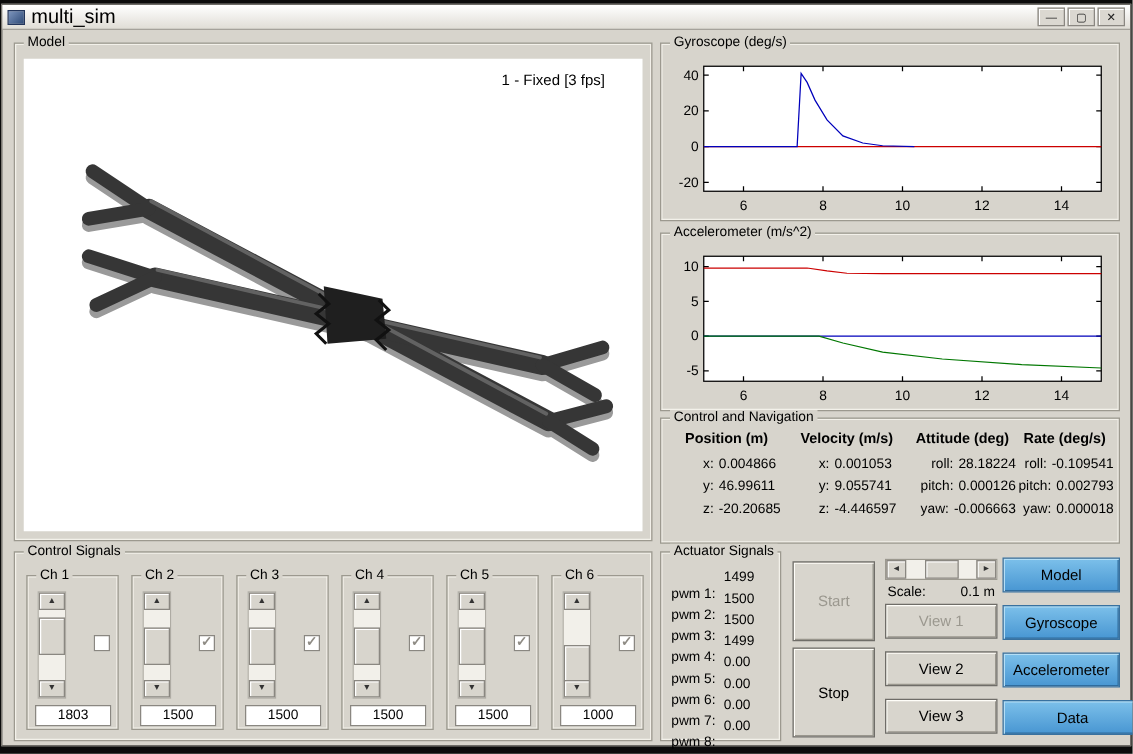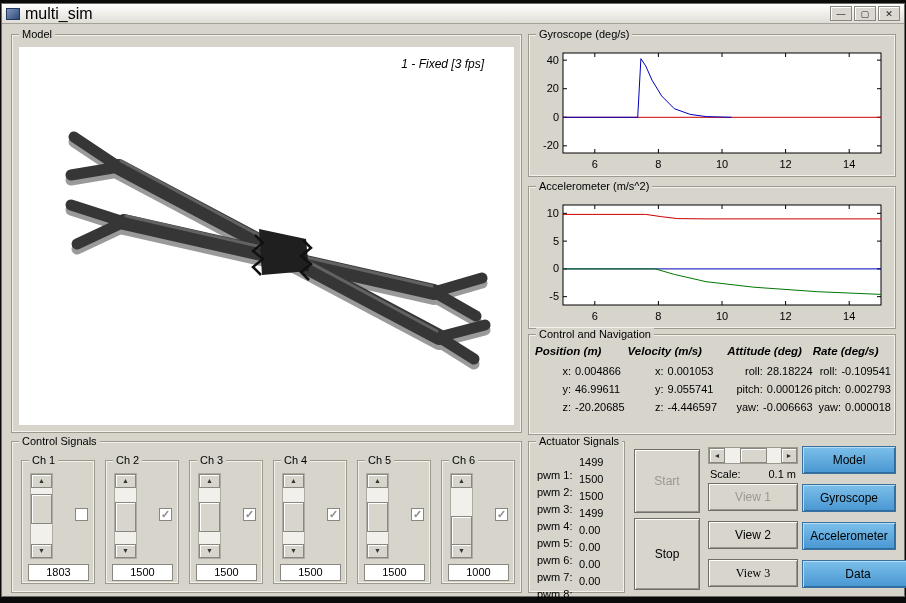--- a/index.html
+++ b/index.html
@@ -13,33 +13,33 @@
   #win-controls{margin-left:auto;display:flex;gap:2px;}
   .winbtn{width:22px;height:15px;font-size:9px;line-height:12px;text-align:center;background:#dbd8d1;border:1px solid #8a8781;box-shadow:inset 1px 1px 0 #fff;color:#222;padding:0;font-family:inherit;}
   #client{position:absolute;left:0;top:21px;right:0;bottom:0;}
 
   .groupbox{position:absolute;border:1px solid #9c998f;box-shadow:inset 1px 1px 0 #f3f1ea,inset -1px -1px 0 #f3f1ea;}
   .gb-label{position:absolute;top:-7px;left:7px;background:#d7d4cc;padding:0 3px;font-size:11px;color:#000;line-height:13px;white-space:nowrap;}
 
   #model-panel{left:9px;top:9px;width:511px;height:399px;}
   #model-canvas{position:absolute;left:7px;top:12px;right:7px;bottom:7px;background:#ffffff;}
   #model-canvas svg{width:100%;height:100%;display:block;}
-  #model-status{position:absolute;top:10px;right:30px;font-size:12px;color:#000;font-style:italic;}
+  #model-status{position:absolute;top:10px;right:30px;font-size:12px;color:#000;}
 
   #gyro-panel{left:526px;top:9px;width:368px;height:143px;}
   #accel-panel{left:526px;top:161px;width:368px;height:143px;}
   .chart{position:absolute;left:4px;top:12px;}
 
   #guidance-panel{left:526px;top:309px;width:368px;height:101px;}
   #guidance-content{position:absolute;left:6px;top:10px;right:4px;bottom:4px;display:flex;}
   .gn-col:nth-child(1){width:26%;}
   .gn-col:nth-child(2){width:28%;}
   .gn-col:nth-child(3){width:24%;}
   .gn-col:nth-child(4){width:22%;}
-  .gn-header{font-weight:bold;font-size:11.5px;text-align:left;margin-bottom:8px;white-space:nowrap;font-style:italic;}
+  .gn-header{font-weight:bold;font-size:11.5px;text-align:center;margin-bottom:8px;white-space:nowrap;}
   .gn-row{display:flex;font-size:11px;margin-bottom:6px;white-space:nowrap;}
   .gn-label{width:36px;text-align:right;margin-right:4px;}
 
   #control-panel{left:9px;top:416px;width:511px;height:152px;}
   .channel{position:absolute;top:18px;width:74px;height:124px;border:1px solid #9c998f;box-shadow:inset 1px 1px 0 #f3f1ea,inset -1px -1px 0 #f3f1ea;}
   #ch1{left:9px;} #ch2{left:93px;} #ch3{left:177px;} #ch4{left:261px;} #ch5{left:345px;} #ch6{left:429px;}
   .slider{position:absolute;left:8px;top:12px;width:23px;height:86px;background:#f2f0ea;border:1px solid #aeaba3;}
   .slider-btn{position:absolute;left:0;width:21px;height:14px;background:#d8d5cd;border:1px solid #8a8781;box-shadow:inset 1px 1px 0 #fff;font-size:7px;text-align:center;line-height:12px;color:#333;padding:0;font-family:inherit;}
   .slider-btn.up{top:0;} .slider-btn.down{bottom:0;}
   .slider-thumb{position:absolute;left:0;width:21px;height:30px;background:#d8d5cd;border:1px solid #8a8781;box-shadow:inset 1px 1px 0 #fff;}
@@ -51,21 +51,21 @@
   .pwm-row{display:flex;font-size:11px;height:17px;line-height:17px;white-space:nowrap;}
   .pwm-label{width:42px;margin-top:13px;}
 
   .btn{position:absolute;font-size:12px;color:#000;background:#d8d5cd;border:1px solid #6f6d68;box-shadow:inset 1px 1px 0 #fffef9,inset -1px -1px 0 #99968d;text-align:center;cursor:pointer;font-family:inherit;}
   .btn.disabled{color:#9b988f;}
   .btn.blue{background:linear-gradient(#7cc0ea,#4896d2);border-color:#38719f;box-shadow:inset 1px 1px 0 #b4def6,inset -1px -1px 0 #2f6c9e;}
   #btn-start{left:632px;top:424px;width:66px;height:64px;}
   #btn-stop{left:632px;top:493px;width:66px;height:72px;}
   #btn-view1{left:706px;top:458px;width:90px;height:28px;}
   #btn-view2{left:706px;top:496px;width:90px;height:28px;}
-  #btn-view3{left:706px;top:534px;width:90px;height:28px;font-family:Liberation Serif, serif;}
+  #btn-view3{left:706px;top:534px;width:90px;height:28px;}
   #btn-model{left:800px;top:421px;width:94px;height:28px;}
   #btn-gyroscope{left:800px;top:459px;width:94px;height:28px;}
   #btn-accelerometer{left:800px;top:497px;width:94px;height:28px;}
   #btn-data{left:800px;top:535px;width:112px;height:28px;}
 
   #scale-scrollbar{position:absolute;left:706px;top:422px;width:90px;height:17px;background:#f2f0ea;border:1px solid #9c998f;}
   .sb-btn{position:absolute;top:0;width:16px;height:15px;font-size:7px;line-height:14px;text-align:center;background:#d8d5cd;border:1px solid #8a8781;box-shadow:inset 1px 1px 0 #fff;color:#333;padding:0;font-family:inherit;}
   #sb-left{left:0;} #sb-right{right:0;}
   #sb-thumb{position:absolute;left:31px;top:0;width:27px;height:15px;background:#d8d5cd;border:1px solid #8a8781;box-shadow:inset 1px 1px 0 #fff;}
   #scale-row{position:absolute;left:708px;top:443px;width:86px;display:flex;justify-content:space-between;font-size:11px;color:#000;}

